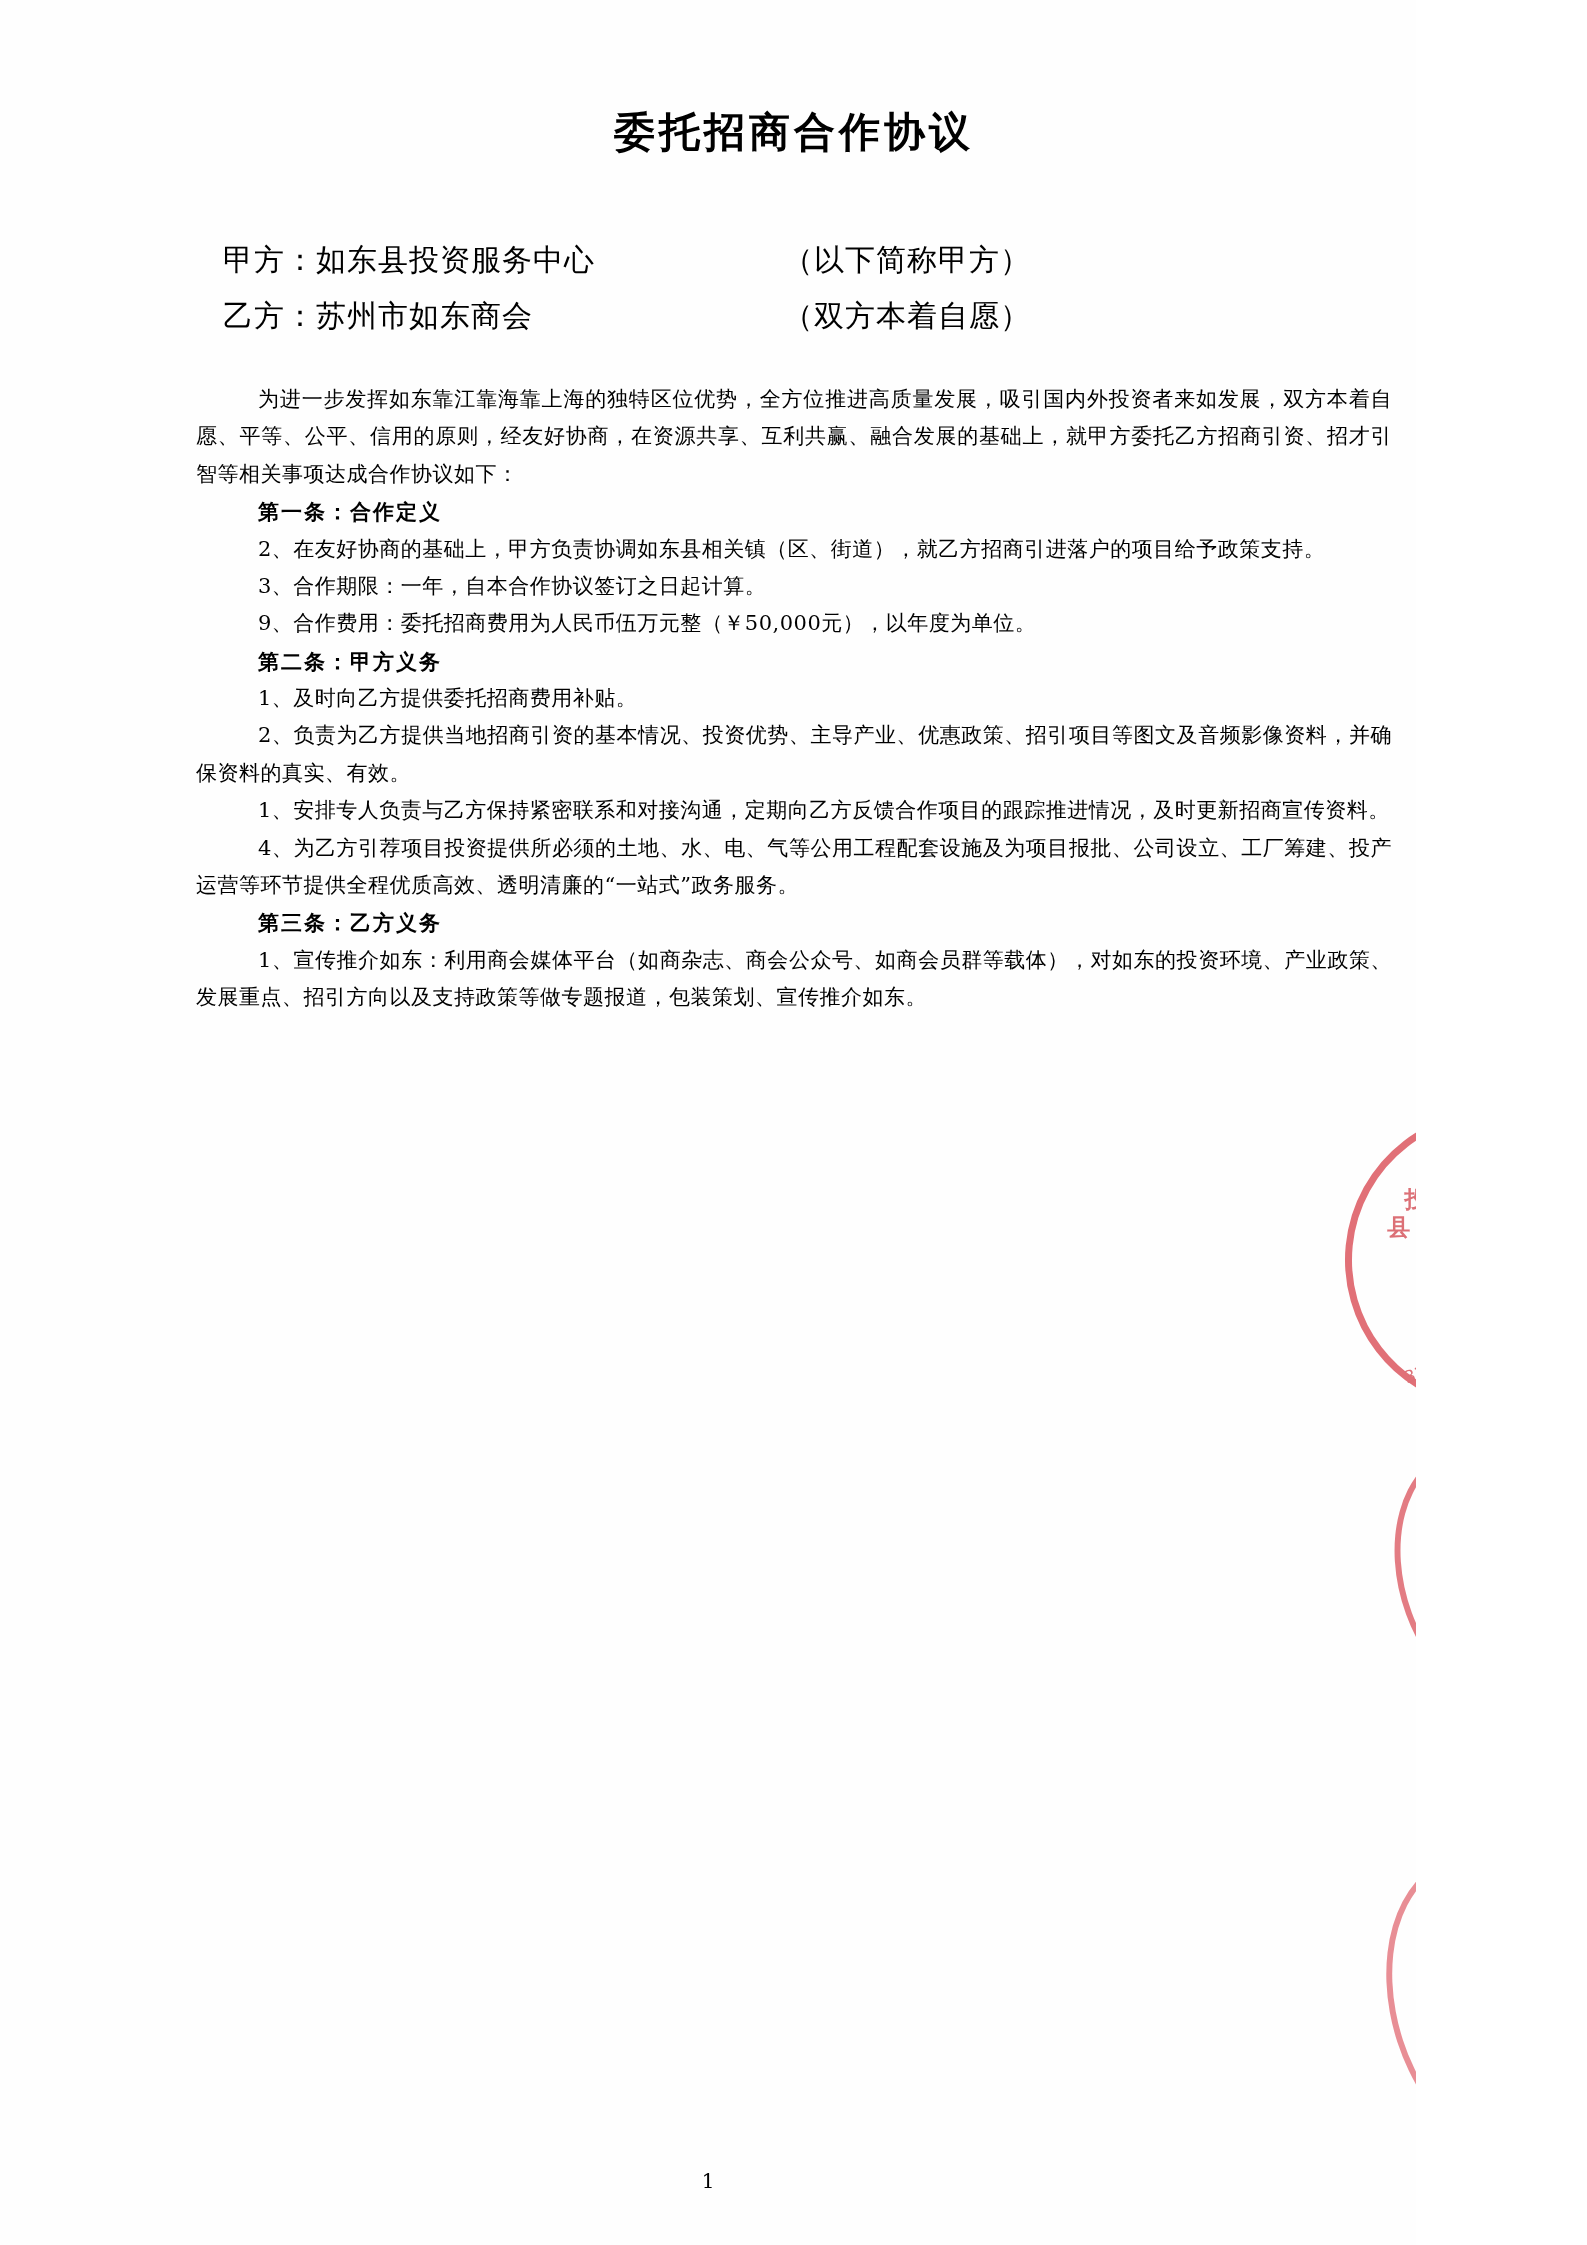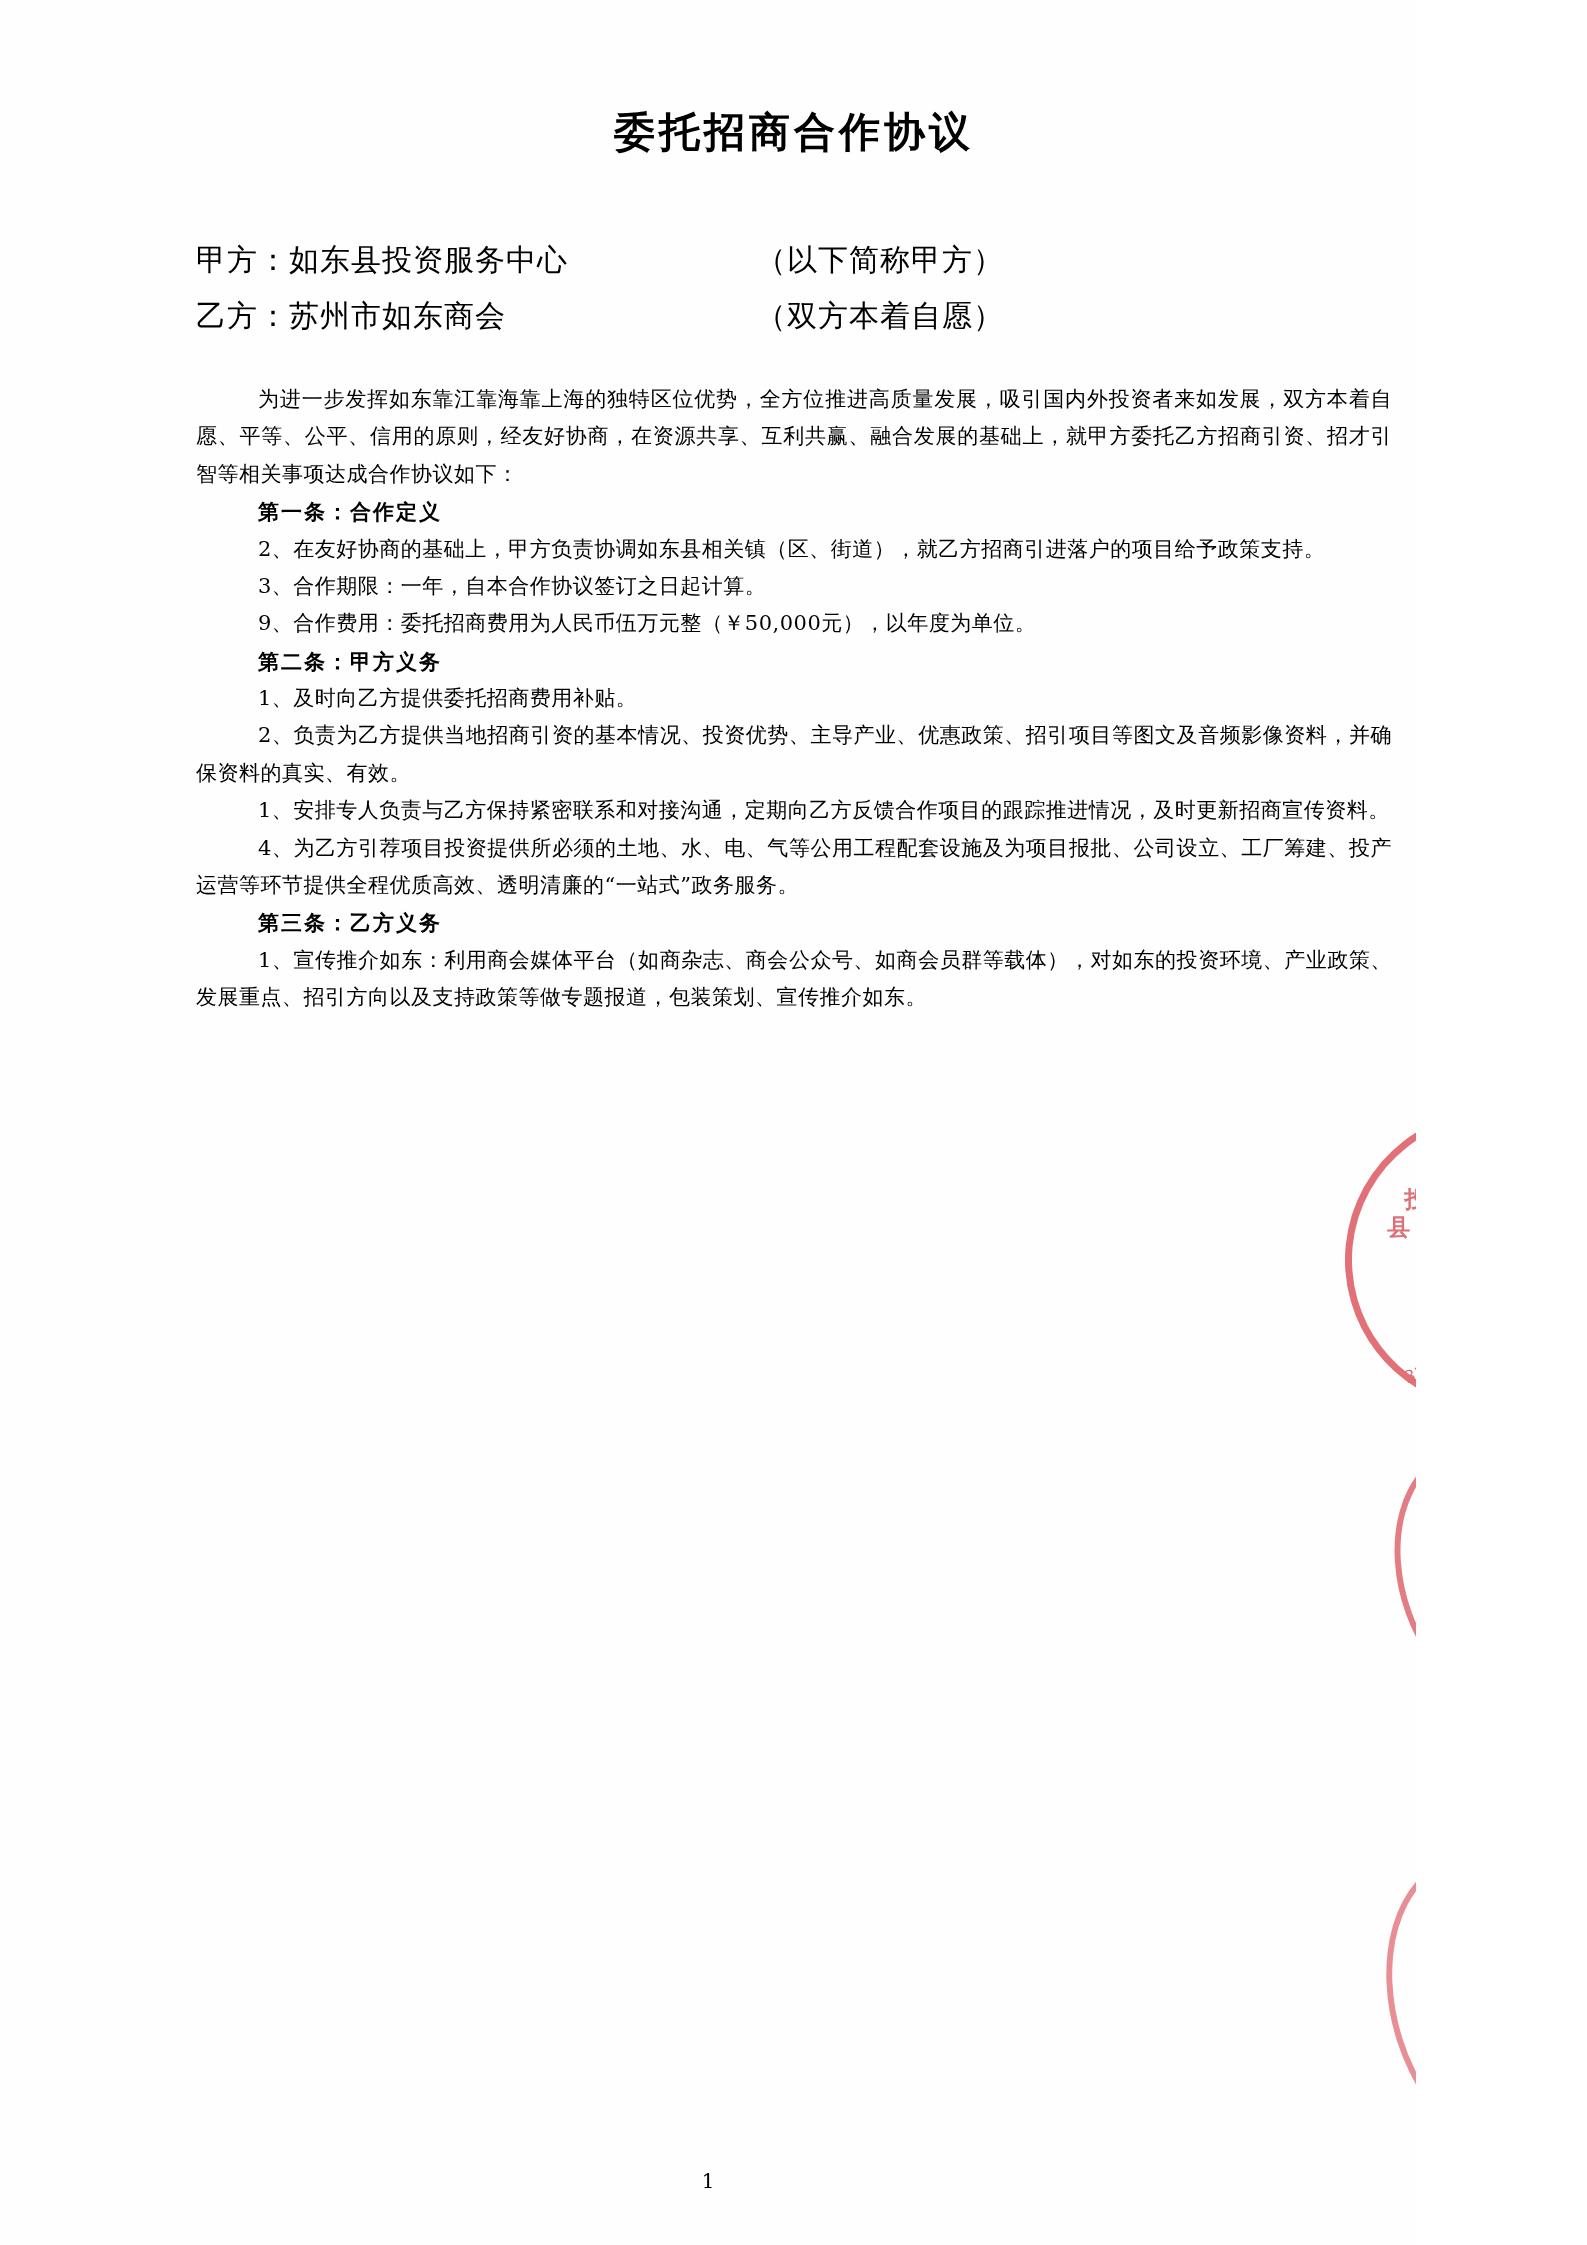--- a/index.html
+++ b/index.html
@@ -30,20 +30,21 @@
     text-align: center;
     font-size: 41px;
     font-weight: bold;
     letter-spacing: 4px;
     margin-top: 105px;
     margin-bottom: 0;
     font-family: "DejaVu Serif", "Liberation Serif", serif;
   }
   .parties {
     margin-top: 72px;
+    margin-left: 27px;
   }
   .party-row {
     display: flex;
     align-items: baseline;
     font-size: 30px;
     line-height: 1.85;
     letter-spacing: 1px;
   }
   .party-left {
     width: 560px;

